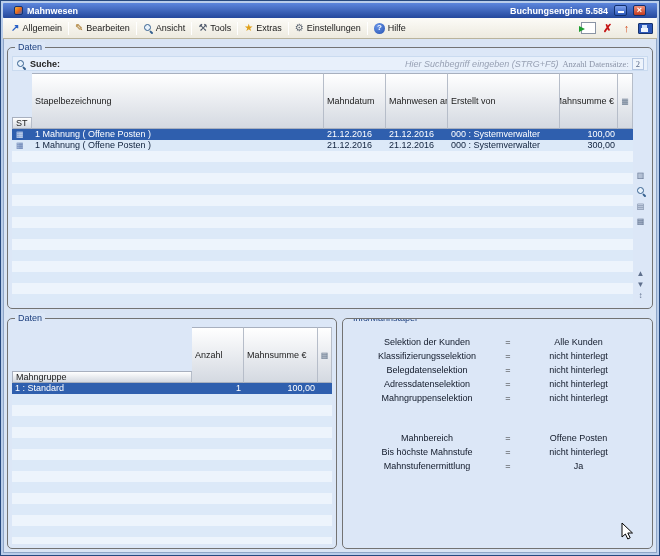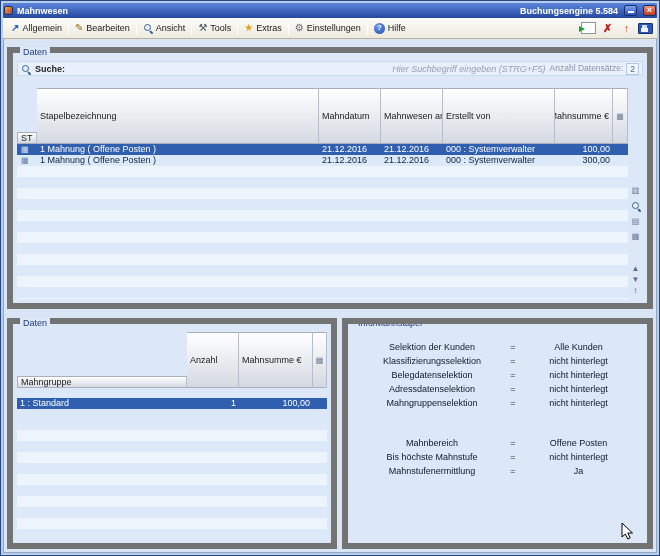--- a/index.html
+++ b/index.html
@@ -3,21 +3,21 @@
 <meta charset="utf-8">
 <style>
   * { box-sizing: border-box; }
   html, body { margin:0; padding:0; width:660px; height:556px; overflow:hidden;
     font-family:"Liberation Sans", sans-serif; background:#9db4d6; }
 
   .window { position:relative; width:660px; height:556px; border:1px solid #26497f;
     background:#b9cdea; padding:2px; display:flex; flex-direction:column; }
 
   
-  .titlebar { flex:0 0 15px; display:flex; align-items:center; gap:4px; padding:0 1px;
+  .titlebar { flex:0 0 15px; display:flex; align-items:center; gap:4px; padding:0 11px;
     background:linear-gradient(180deg, var(--titlebar-start,#5c86dd), var(--titlebar-end,#24489c));
     color:#fff; font-size:9px; font-weight:bold; border-radius:1px; }
   .title-right { margin-left:auto; }
   .app-icon { width:9px; height:9px; border-radius:2px; border:1px solid #15336e;
     background:linear-gradient(135deg,#f6b73c 0%,#e2641f 55%,#3a63c0 100%); }
   .tb-btn { width:13px; height:11px; margin-left:2px; border:1px solid #12306e; border-radius:2px;
     display:flex; align-items:center; justify-content:center; font-size:9px; line-height:1; color:#fff; cursor:default; }
   .btn-min { background:linear-gradient(#7fa3ef,#2b57b8); position:relative; }
   .btn-min::after { content:""; position:absolute; left:3px; bottom:2px; width:6px; height:2px; background:#fff; }
   .btn-close { background:linear-gradient(#f0907a,#c23a1d); font-weight:bold; }
@@ -59,37 +59,37 @@
 
   
   .tabstrip { flex:0 0 16px; background:#e9e6da; display:flex; align-items:flex-end; padding:0 0 0 5px;
     border-bottom:1px solid #93a5c4; }
   .tab { font-size:9px; padding:2px 9px; background:#f7f5ee; border:1px solid #9a947e; border-bottom:none;
     border-radius:3px 3px 0 0; margin-bottom:-1px; color:#1a1a1a; }
 
   
   .main { flex:1; min-height:0; border:1px solid #8fa6c8; border-top:none; background:var(--panel,#dbe6f6);
     padding:3px; display:flex; flex-direction:column; }
-  .group { position:relative; border:6px solid #737373; border-radius:0; background:var(--group-bg,#dbe6f6);gap:10px; }
+  .group { position:relative; border:1px solid #737373; border-radius:5px; background:var(--group-bg,#dbe6f6); }
   .legend { position:absolute; top:-6px; left:7px; font-size:9px; line-height:11px;
     color:var(--legend-text,#1c3f7e); background:var(--group-bg,#dbe6f6); padding:0 3px; }
 
   .g-daten { flex:0 0 262px; margin-top:5px; padding:8px 4px 4px; display:flex; flex-direction:column; min-height:0; }
   .bottomrow { flex:1; display:flex; gap:5px; margin-top:9px; min-height:0; }
   .g-sub { flex:0 0 330px; padding:8px 4px 4px; display:flex; flex-direction:column; min-height:0; }
   .g-info { flex:1; padding:16px 10px 4px; overflow:hidden;text-align:center; }
 
   
   .searchrow { flex:0 0 15px; display:flex; align-items:center; gap:4px; padding:0 3px;
     background:#e8f0fb; border:1px solid #cadbf0; font-size:9px; margin-bottom:2px; }
   .search-label { font-weight:bold; color:#222; }
   .searchbox { flex:1; border:none; background:transparent; font-size:9px; font-family:Liberation Sans, sans-serif;
     outline:none; padding:0; color:#333;text-align:right; }
   .searchbox::placeholder { color:#98a1b4; font-style:italic; }
-  .countwrap { display:flex; align-items:flex-start; gap:3px; color:#8b94a8; font-size:8.5px; white-space:nowrap; }
+  .countwrap { display:flex; align-items:center; gap:3px; color:#8b94a8; font-size:8.5px; white-space:nowrap;font-family:Liberation Serif, serif; }
   .countbox { border:1px solid #b4c6e2; background:#eef4fc; padding:0 3px; color:#5a6a88; }
 
   
   .tablearea { flex:1; display:flex; min-height:0; }
   .tbl { flex:1; display:flex; flex-direction:column; min-height:0; overflow:hidden; }
   .grid-main { display:grid; grid-template-columns:20px minmax(0,1fr) 62px 62px 112px 58px 15px; }
   .grid-sub  { display:grid; grid-template-columns:minmax(0,1fr) 52px 74px 14px; }
   .hrow { flex:0 0 13px; }
   .hcell { background:linear-gradient(#ffffff,#d4d9e1); border-top:1px solid #a8b0bf; border-bottom:1px solid #a8b0bf;
     border-right:1px solid #b6bdc9; font-size:9px; color:#1c1c1c; display:flex; align-items:center;

